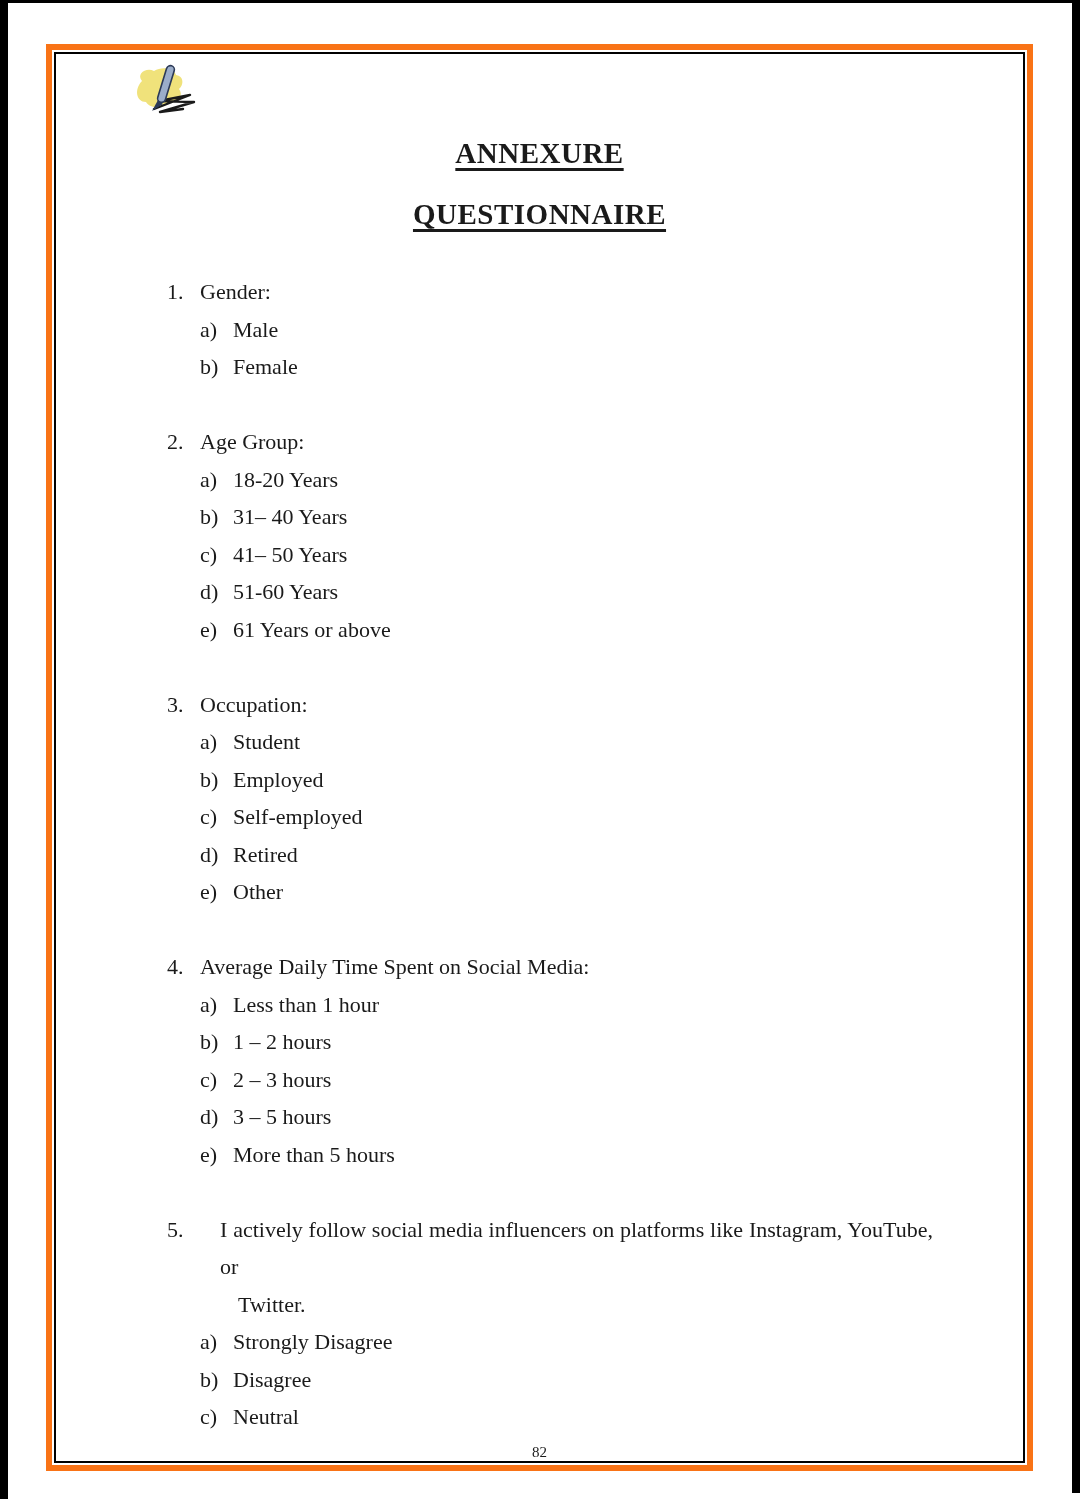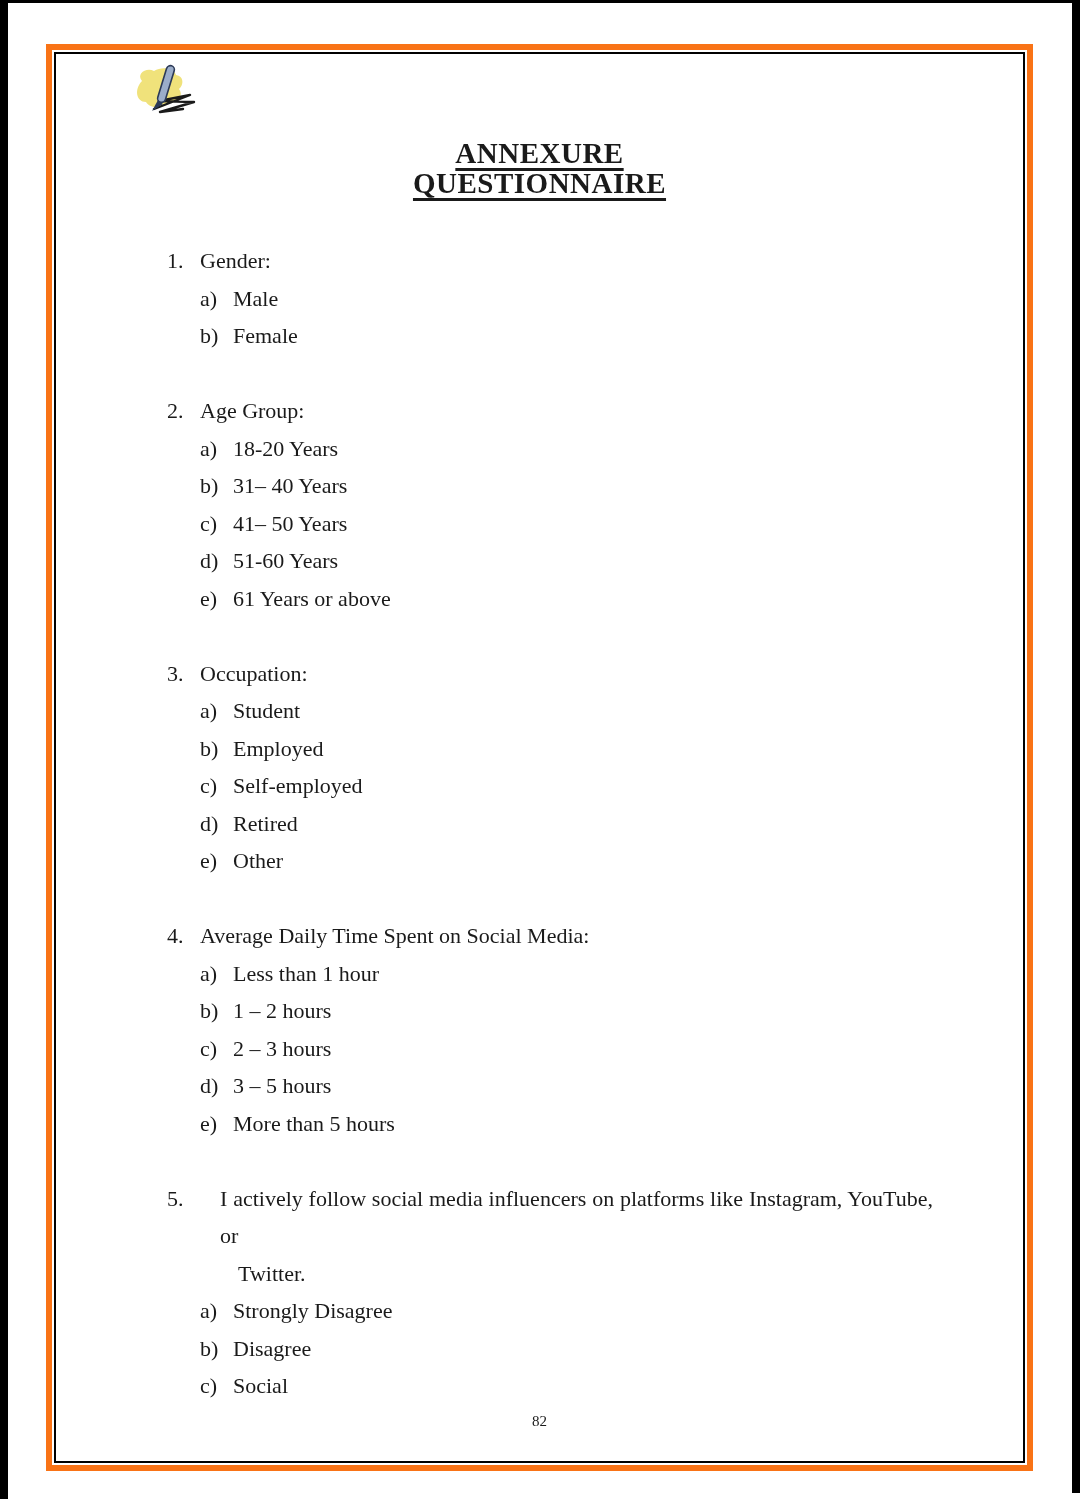--- a/index.html
+++ b/index.html
@@ -42,21 +42,21 @@
     font-weight: bold;
     font-size: 29px;
     line-height: 30px;
     margin: 0;
     text-decoration: underline;
     text-decoration-thickness: 3px;
     text-underline-offset: 5px;
     letter-spacing: 0.5px;
   }
   .title    { margin-top: 84px; }
-  .subtitle { }
+  .subtitle { margin-top: 31px; }
 
   .questions {
     margin: 44px 90px 0 111px;
     font-size: 22px;
     line-height: 37.5px;
   }
   .question { margin-bottom: 37.5px; }
   .question:last-child { margin-bottom: 0; }
 
   .qrow { display: flex; }
@@ -215,21 +215,21 @@
             <div class="orow">
               <span class="oletter">a)</span>
               <span class="otext">Strongly Disagree</span>
             </div>
             <div class="orow">
               <span class="oletter">b)</span>
               <span class="otext">Disagree</span>
             </div>
             <div class="orow">
               <span class="oletter">c)</span>
-              <span class="otext">Social</span>
+              <span class="otext">Neutral</span>
             </div>
           </div>
         </div>
 
       </div>
 
       <div class="page-number">82</div>
 
     </div>
   </div>

